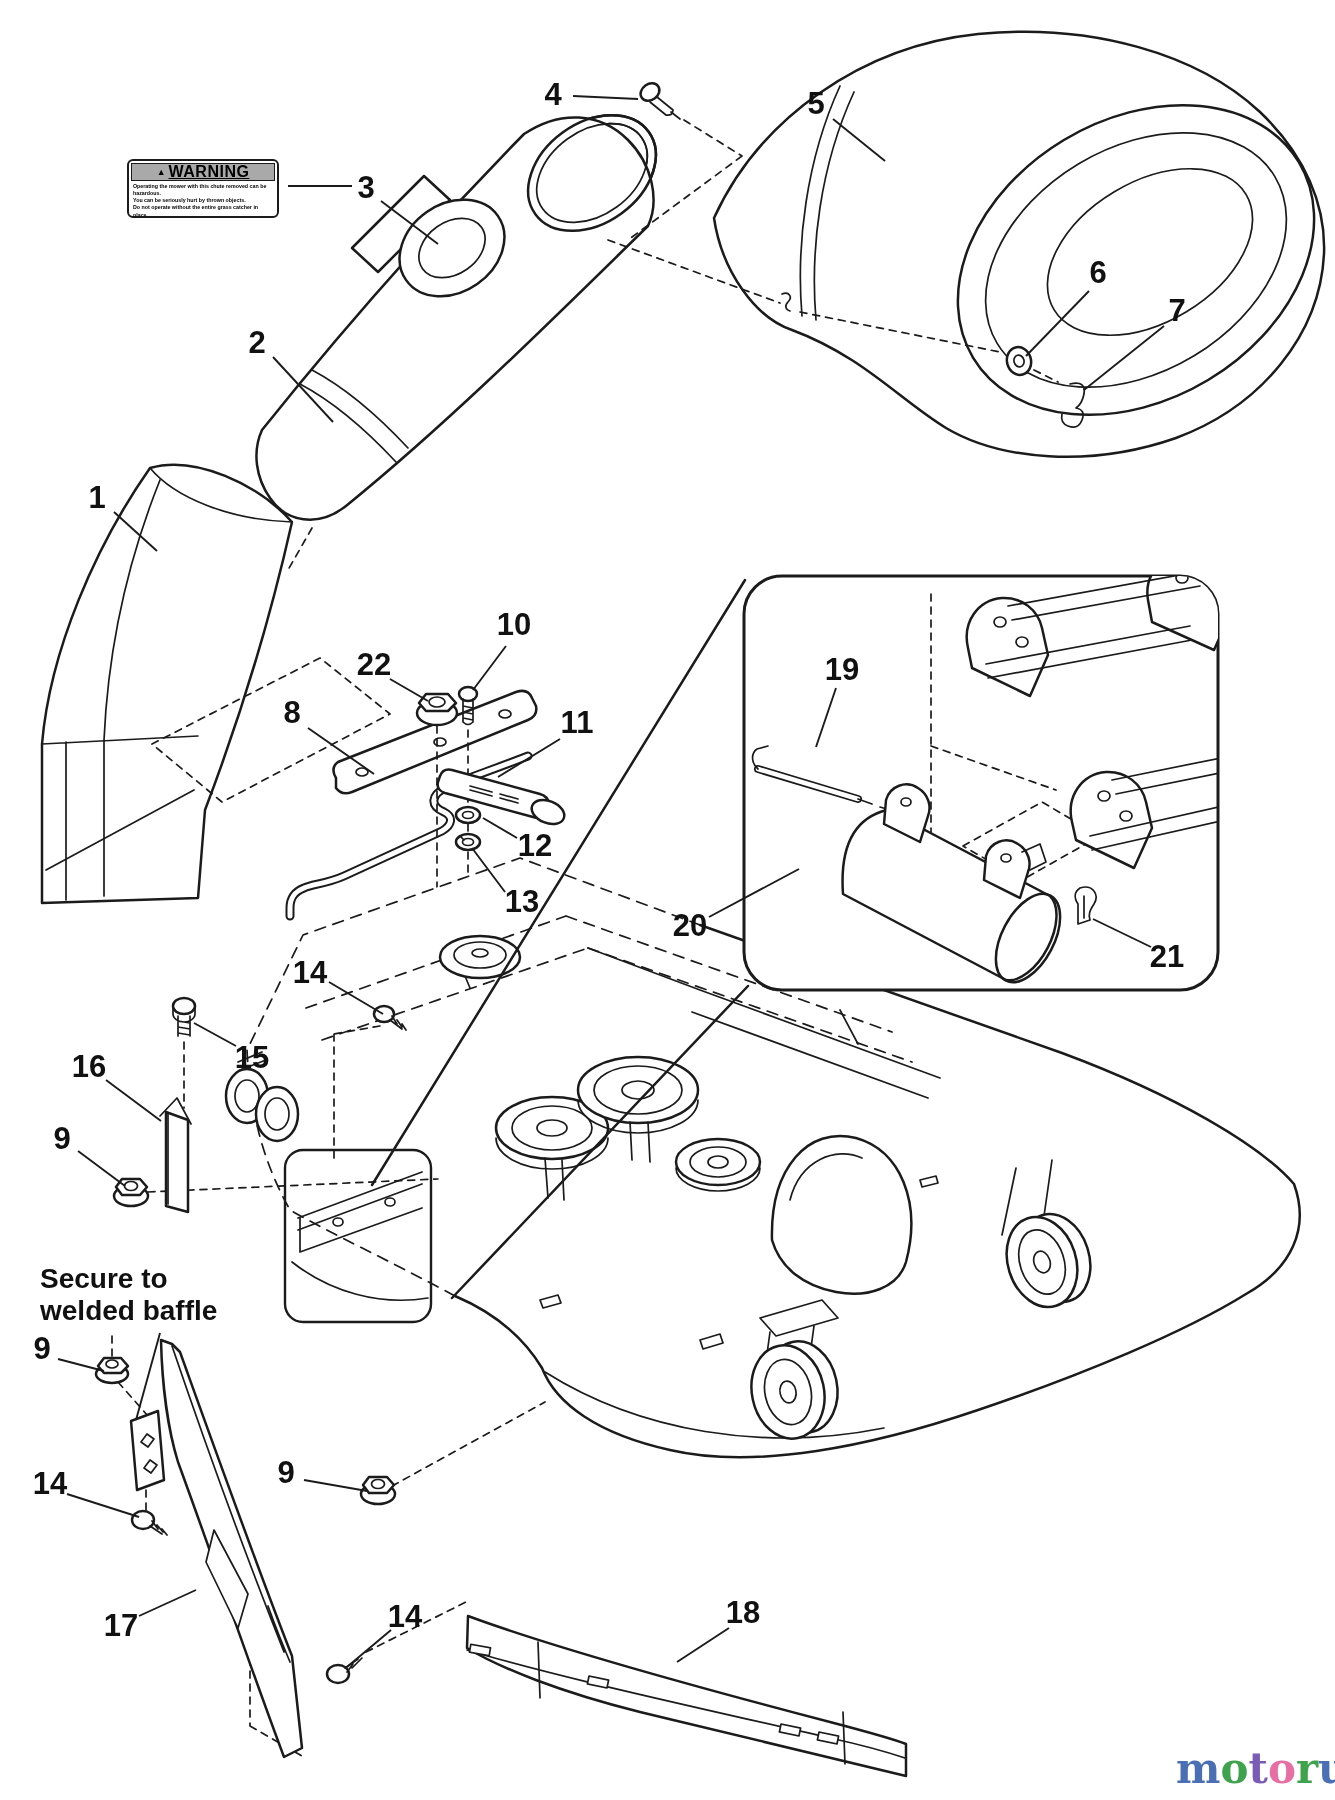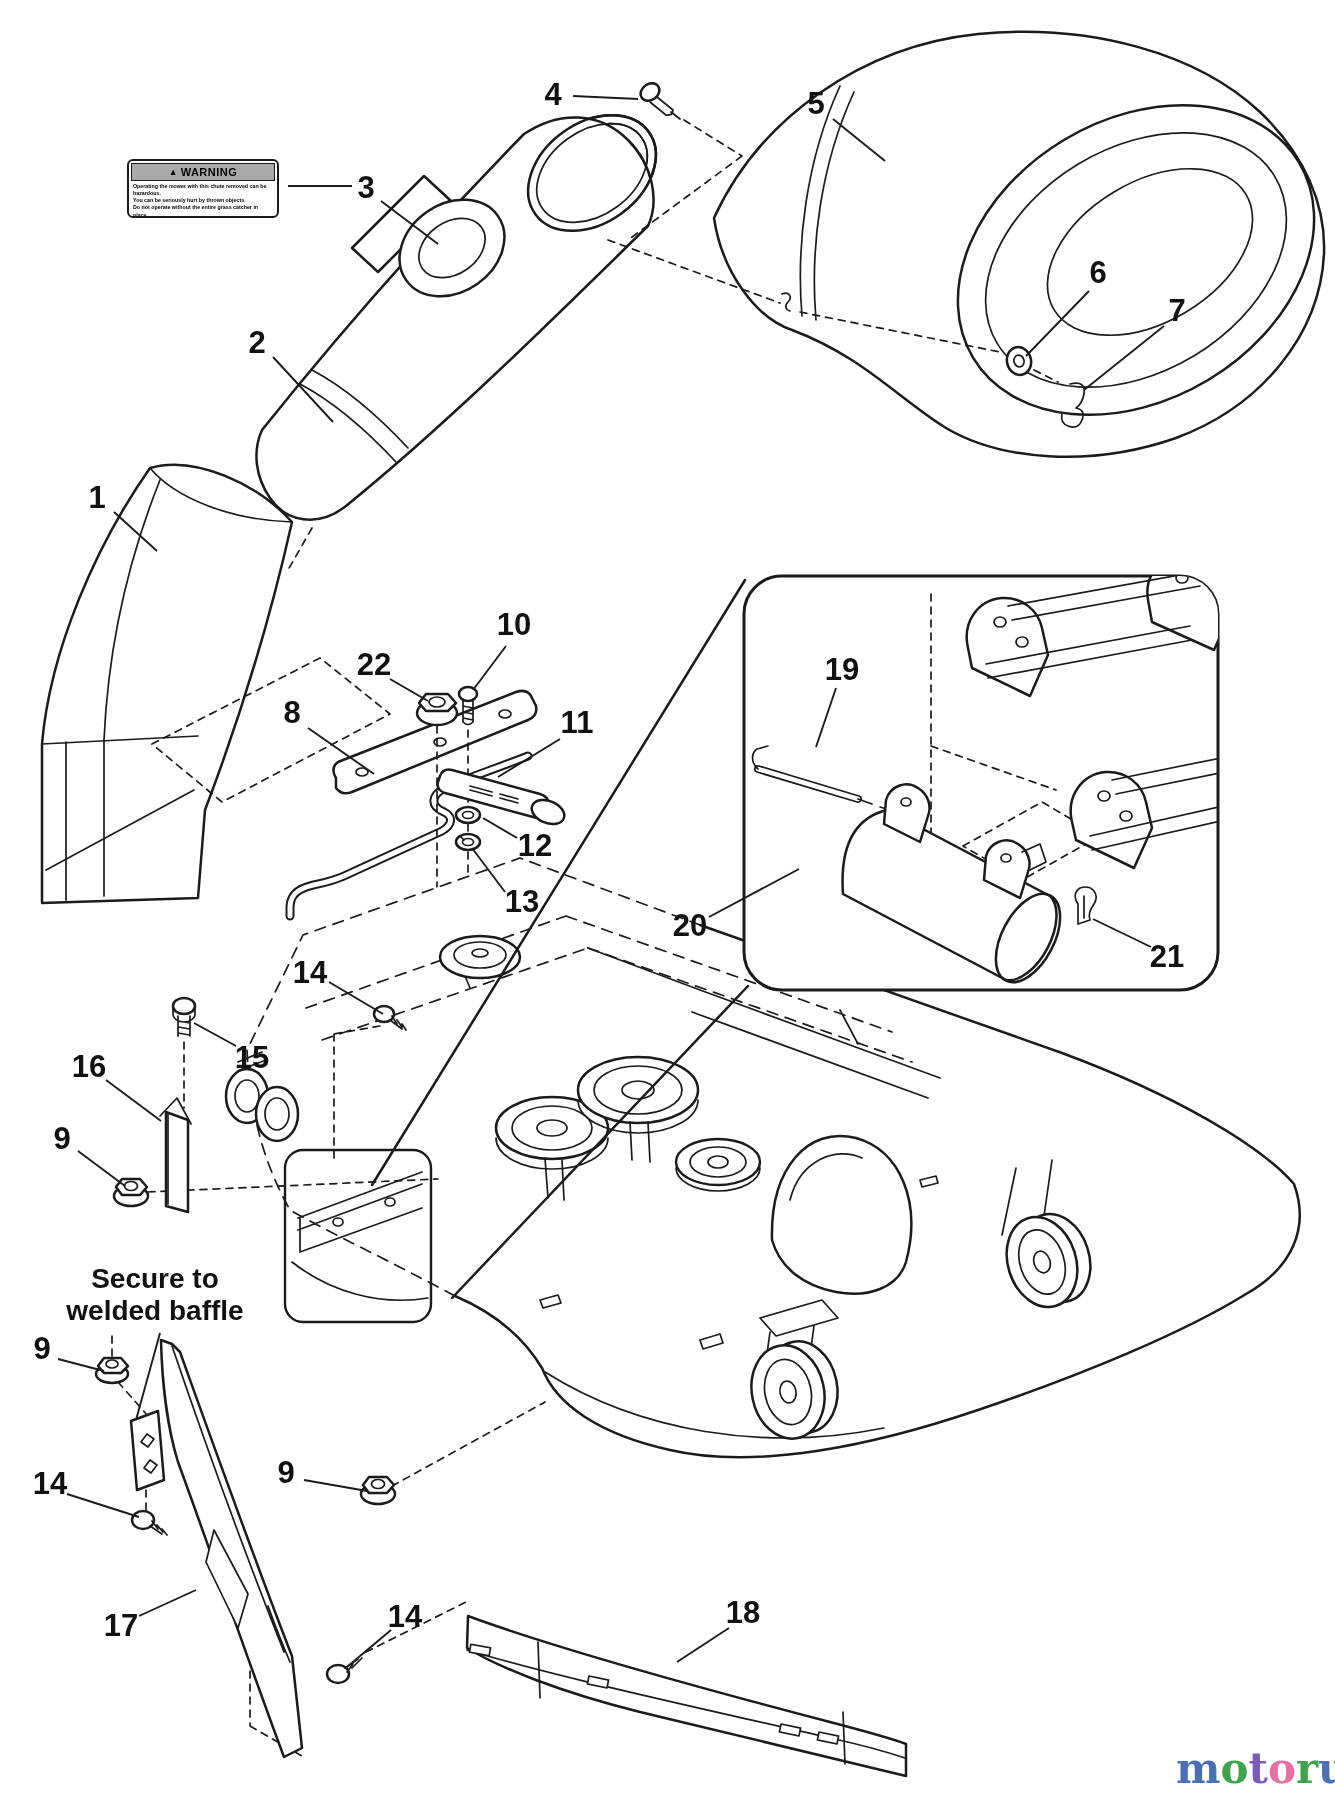--- a/index.html
+++ b/index.html
@@ -13,24 +13,24 @@
   .dash{stroke-dasharray:11 8;}
   .dash2{stroke-dasharray:7 6;}
   .w{fill:#ffffff;}
   .callout-num{font-family:"Liberation Sans",sans-serif;font-weight:bold;font-size:31px;fill:#111;}
   
   #warning-label{position:absolute;left:127px;top:159px;width:152px;height:59px;
     border:2px solid #1b1b1b;border-radius:6px;background:#fff;box-sizing:border-box;overflow:hidden;}
   #warning-label .band{height:16px;margin:2px 2px 1px 2px;background:#a9a9a9;border:1px solid #1b1b1b;
     display:flex;align-items:center;justify-content:center;gap:3px;}
   #warning-label .band .tri{font-size:9px;line-height:1;color:#000;}
-  #warning-label .band .wtitle{font-weight:bold;font-size:11px;letter-spacing:.5px;color:#000;}
+  #warning-label .band .wtitle{font-weight:bold;font-size:16px;letter-spacing:.5px;color:#000;text-decoration:underline;}
   #warning-label .body{padding:1px 4px;font-weight:bold;font-size:5.3px;line-height:1.35;color:#000;}
   
-  #baffle-note{position:absolute;left:40px;top:1263px;width:230px;text-align:center;
+  #baffle-note{position:absolute;left:40px;top:1263px;width:230px;text-align:left;
     font-weight:bold;font-size:28px;line-height:1.15;color:#111;}
   
   #watermark{position:absolute;left:1176px;top:1748px;font-family:"DejaVu Serif",serif;
     font-weight:bold;font-size:42px;line-height:1;white-space:nowrap;}
 </style>
 </head>
 <body>
 
 <div id="stage">
 

